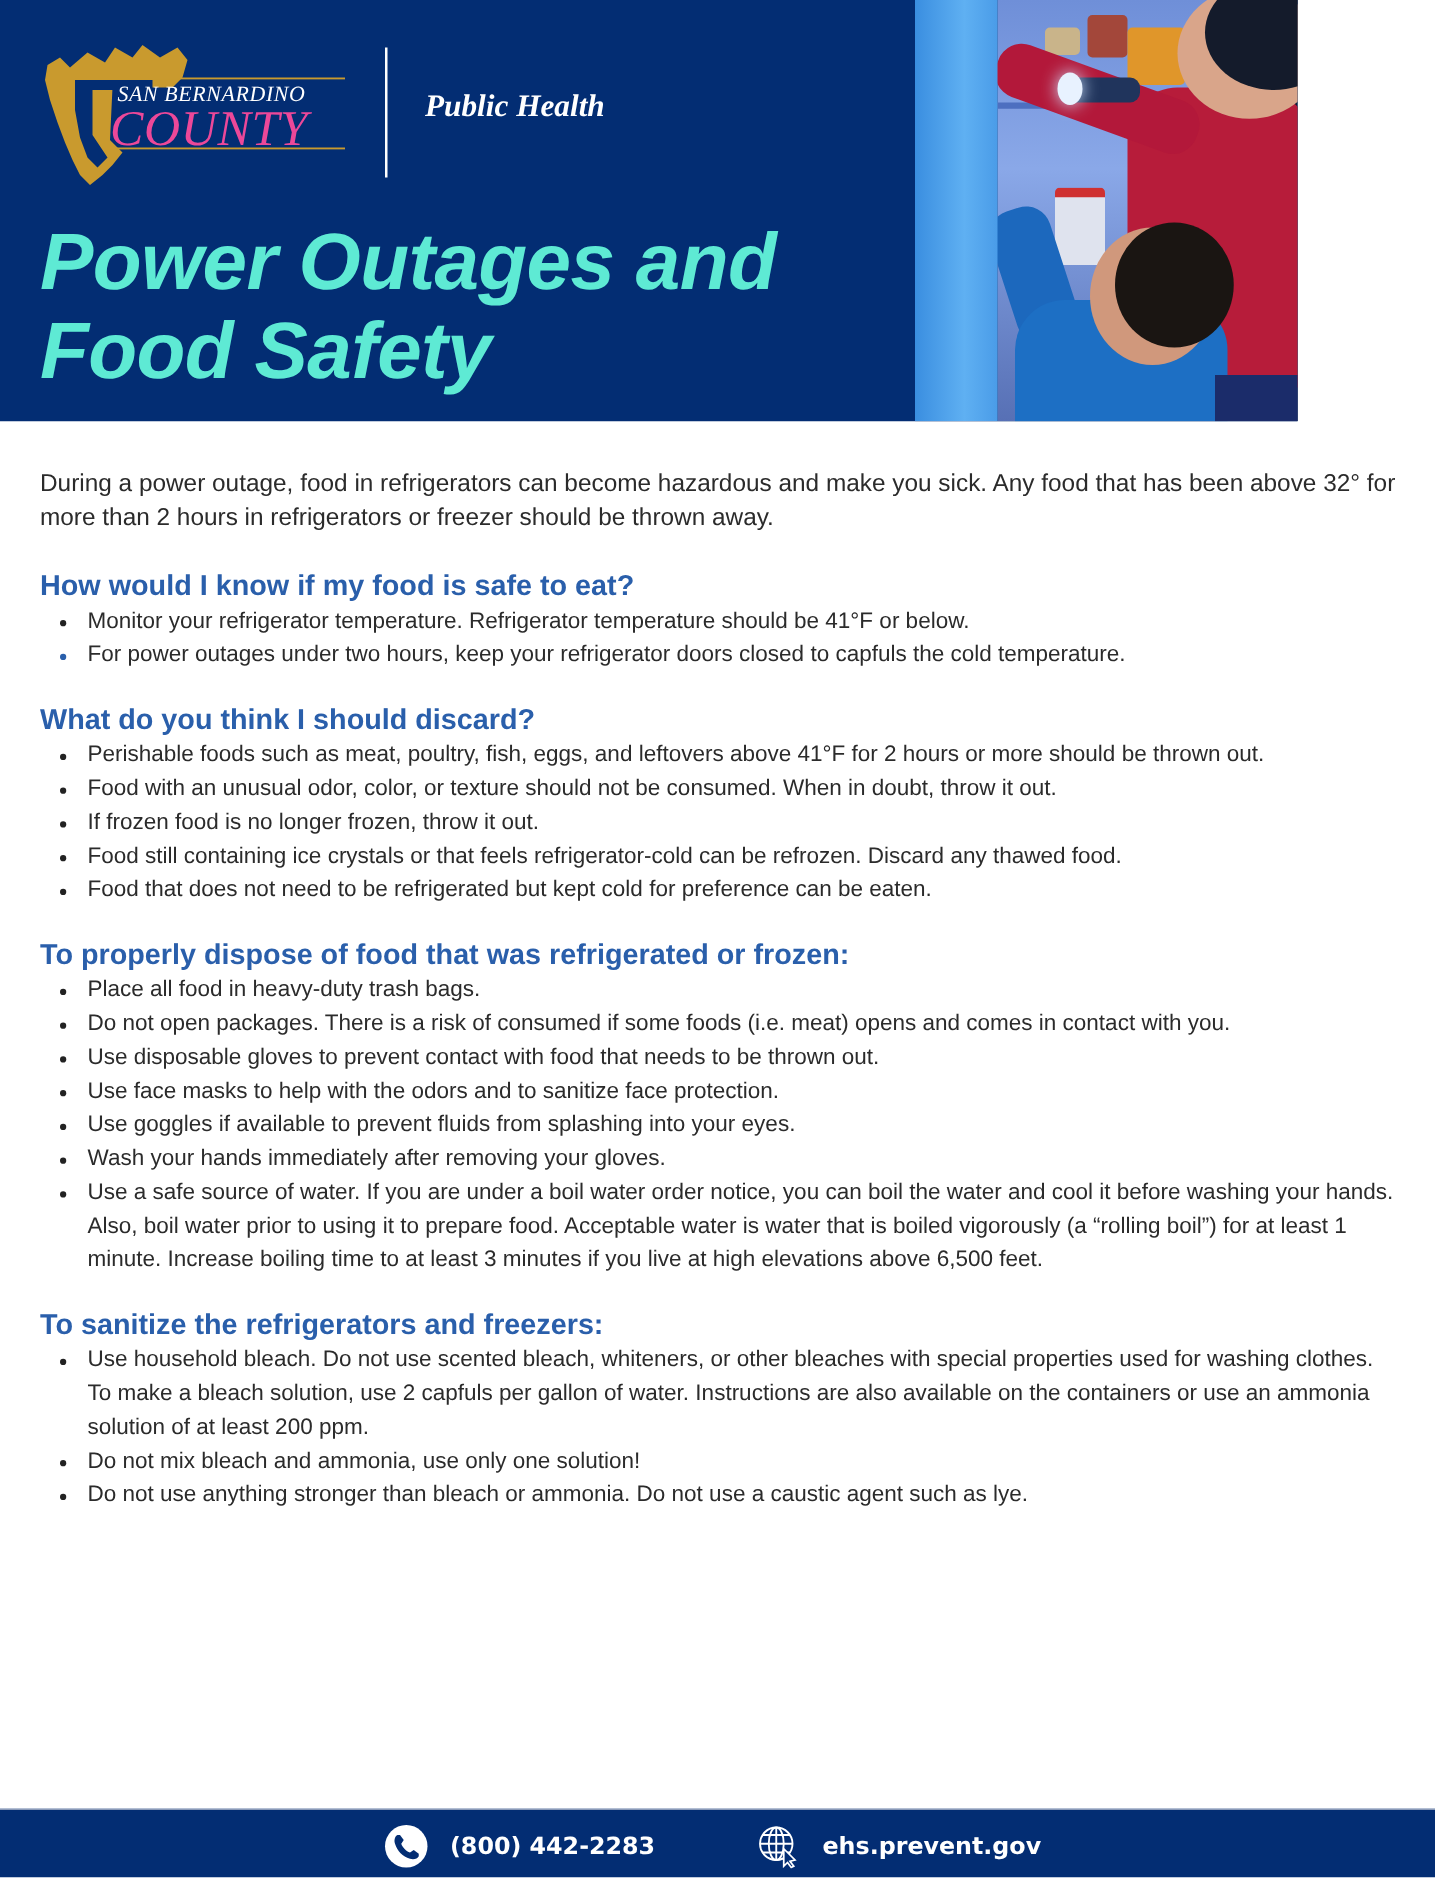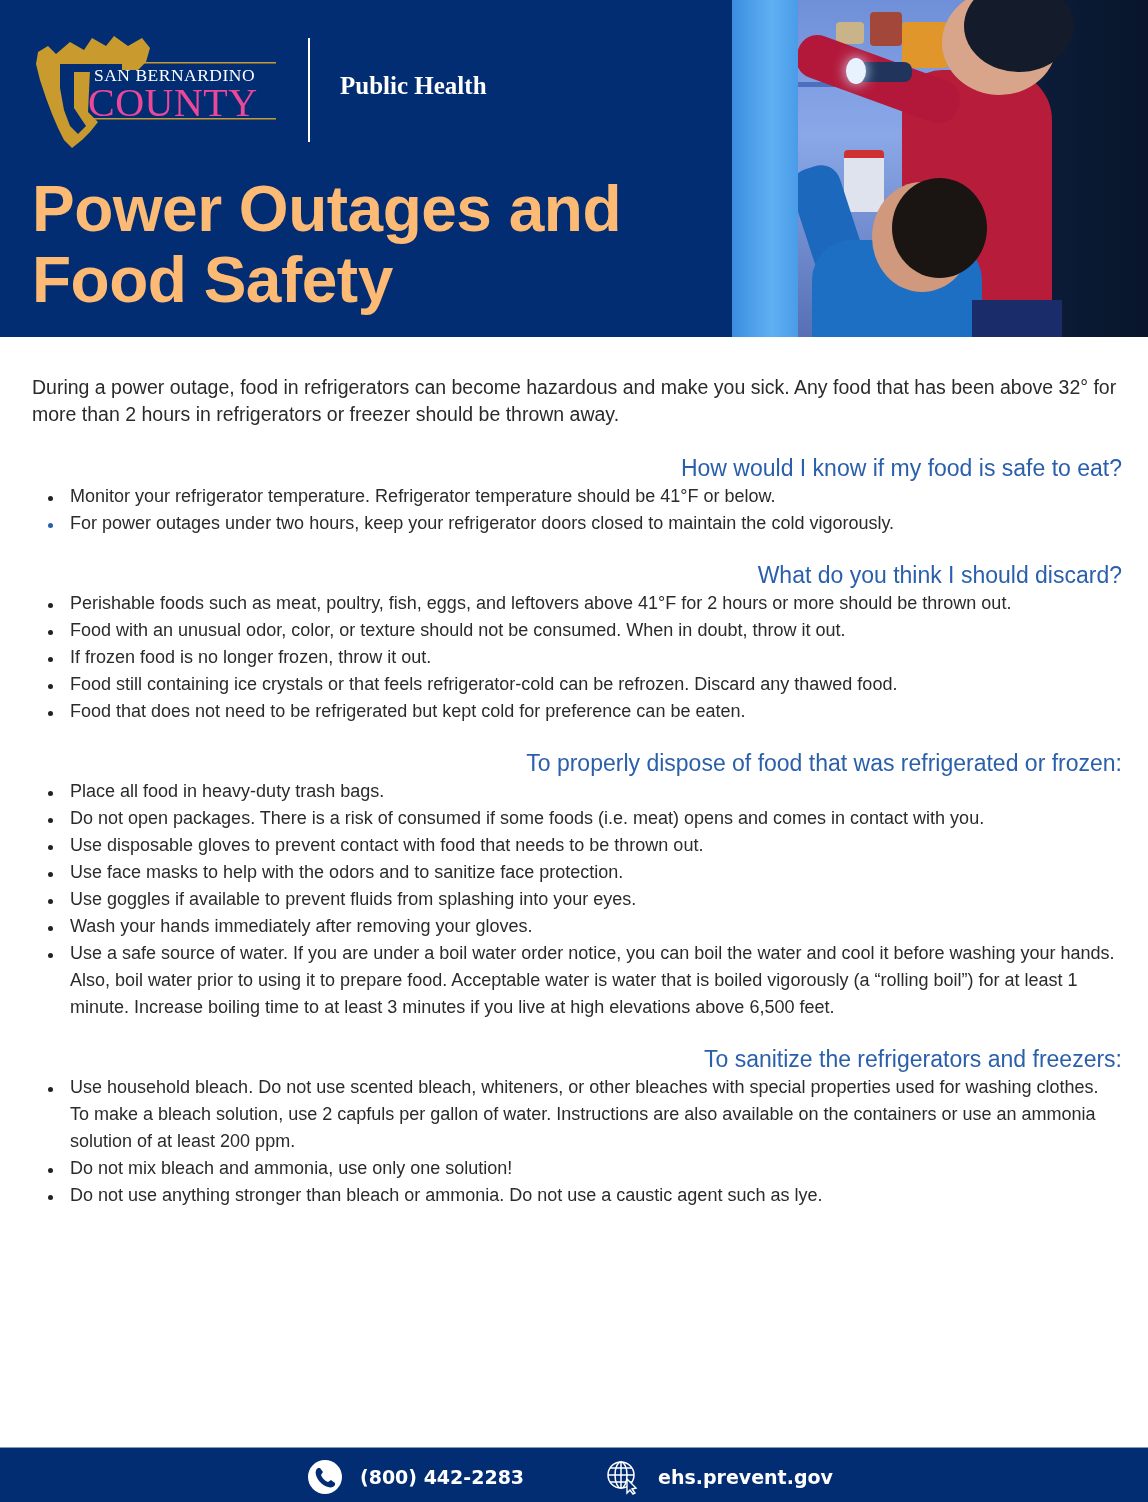--- a/index.html
+++ b/index.html
@@ -1,26 +1,26 @@
 <!DOCTYPE html>
 <html><head>
 <meta charset="utf-8">
 <style>
   * { box-sizing: border-box; margin: 0; padding: 0; }
   html, body { width: 1148px; height: 1502px; background: #ffffff; overflow: hidden; }
   body { position: relative; font-family: "Liberation Sans", sans-serif; color: #2b2b2b; }
 
-  .header { position: absolute; left: 0; top: 0; width: 1148px; height: 337px; background: #032d73; overflow: hidden; }
+  .header { position: absolute; left: 0; top: 0; width: 1038px; height: 337px; background: #032d73; overflow: hidden; font-style: italic; }
   .logo { position: absolute; left: 30px; top: 22px; width: 250px; height: 135px; }
   .logo svg { position: absolute; left: 0; top: 0; }
   .logo-sub { position: absolute; left: 64px; top: 43px; color: #fff; font-family: "Liberation Serif", serif; font-size: 17.5px; letter-spacing: 0.5px; white-space: nowrap; }
   .logo-main { position: absolute; left: 58px; top: 57px; color: #ec4899; font-family: "Liberation Serif", serif; font-size: 40px; letter-spacing: 0.5px; white-space: nowrap; }
   .vdivider { position: absolute; left: 308px; top: 38px; width: 2px; height: 104px; background: #ffffff; }
   .dept { position: absolute; left: 340px; top: 72px; color: #fff; font-family: "Liberation Serif", serif; font-weight: bold; font-size: 25px; white-space: nowrap; }
-  .title { position: absolute; left: 32px; top: 174px; color: #fdba74; font-weight: bold; font-size: 64px; line-height: 71px; letter-spacing: -0.5px; }
+  .title { position: absolute; left: 32px; top: 174px; color: #5eead4; font-weight: bold; font-size: 64px; line-height: 71px; letter-spacing: -0.5px; }
 
   .photo { position: absolute; left: 732px; top: 0; width: 416px; height: 337px; background: linear-gradient(90deg, #1c3f85 0%, #0e2040 60%, #08152b 100%); overflow: hidden; }
   .door { position: absolute; left: 0; top: 0; width: 66px; height: 337px; background: linear-gradient(90deg, #3a8ee0, #5fb0f2 60%, #4a9ce8); }
   .fridge-in { position: absolute; left: 66px; top: 0; width: 170px; height: 337px; background: linear-gradient(180deg, #6f8fd8, #8aa8e8 40%, #5770b5); }
   .shelf { position: absolute; left: 66px; top: 82px; width: 170px; height: 5px; background: #4d6fc0; }
   .jar { position: absolute; border-radius: 4px; }
   .boy1-shirt { position: absolute; left: 170px; top: 70px; width: 150px; height: 240px; background: #b71c3a; border-radius: 40px 50px 10px 10px; }
   .boy1-arm { position: absolute; left: 66px; top: 28px; width: 170px; height: 44px; background: #b3183a; transform: rotate(20deg); transform-origin: left; border-radius: 20px; }
   .boy1-head { position: absolute; left: 210px; top: -10px; width: 115px; height: 105px; background: #d9a58a; border-radius: 50%; }
   .boy1-hair { position: absolute; left: 232px; top: -20px; width: 110px; height: 92px; background: #141b2b; border-radius: 50%; }
@@ -28,21 +28,21 @@
   .flash-glow { position: absolute; left: 114px; top: 58px; width: 20px; height: 26px; background: #e8f2ff; border-radius: 50%; box-shadow: 0 0 14px #cfe4ff; }
   .boy2-shirt { position: absolute; left: 80px; top: 240px; width: 170px; height: 100px; background: #1d6fc4; border-radius: 40px 40px 0 0; }
   .boy2-arm { position: absolute; left: 70px; top: 165px; width: 50px; height: 110px; background: #1c68bd; border-radius: 20px; transform: rotate(-18deg); }
   .boy2-head { position: absolute; left: 140px; top: 182px; width: 100px; height: 110px; background: #d0987c; border-radius: 50%; }
   .boy2-hair { position: absolute; left: 160px; top: 178px; width: 95px; height: 100px; background: #1a1512; border-radius: 50%; }
   .pants { position: absolute; left: 240px; top: 300px; width: 90px; height: 40px; background: #1b2c6a; }
 
   .content { position: absolute; left: 32px; top: 374px; width: 1090px; }
   .intro { font-size: 19.5px; line-height: 27px; color: #2b2b2b; margin-bottom: 26px; }
   .section { margin-bottom: 24px; }
-  .sec-title { color: #2a5fab; font-weight: normal; font-size: 23px; line-height: 28px; margin-bottom: 1px; text-align: right; }
+  .sec-title { color: #2a5fab; font-weight: bold; font-size: 23px; line-height: 28px; margin-bottom: 1px; }
   ul.items { list-style: none; }
   ul.items li { position: relative; padding-left: 38px; font-size: 18px; line-height: 27px; color: #2b2b2b; }
   ul.items li .dot { position: absolute; left: 16px; top: 13px; width: 5px; height: 5px; border-radius: 50%; background: #222; }
   ul.items li .dot.blue { background: #2a5fab; }
 
   .footer { position: absolute; left: 0; top: 1447px; width: 1148px; height: 55px; background: #032d73; border-top: 1px solid #8a9ab8; }
   .f-item { position: absolute; top: 12px; display: flex; align-items: center; color: #fff; font-family: "DejaVu Sans", sans-serif; font-weight: bold; font-size: 19px; white-space: nowrap; }
   .f-phone { left: 306px; }
   .f-web { left: 604px; }
   .f-icon { width: 38px; height: 34px; margin-right: 16px; display: flex; align-items: center; justify-content: center; }
@@ -90,21 +90,21 @@
   </div>
 </div>
 
 <div class="content">
   <p class="intro">During a power outage, food in refrigerators can become hazardous and make you sick. Any food that has been above 32° for more than 2 hours in refrigerators or freezer should be thrown away.</p>
 
   <div class="section">
     <h2 class="sec-title">How would I know if my food is safe to eat?</h2>
     <ul class="items">
       <li><span class="dot"></span><span>Monitor your refrigerator temperature. Refrigerator temperature should be 41°F or below.</span></li>
-      <li><span class="dot blue"></span><span>For power outages under two hours, keep your refrigerator doors closed to maintain the cold vigorously.</span></li>
+      <li><span class="dot blue"></span><span>For power outages under two hours, keep your refrigerator doors closed to capfuls the cold temperature.</span></li>
     </ul>
   </div>
 
   <div class="section">
     <h2 class="sec-title">What do you think I should discard?</h2>
     <ul class="items">
       <li><span class="dot"></span><span>Perishable foods such as meat, poultry, fish, eggs, and leftovers above 41°F for 2 hours or more should be thrown out.</span></li>
       <li><span class="dot"></span><span>Food with an unusual odor, color, or texture should not be consumed. When in doubt, throw it out.</span></li>
       <li><span class="dot"></span><span>If frozen food is no longer frozen, throw it out.</span></li>
       <li><span class="dot"></span><span>Food still containing ice crystals or that feels refrigerator-cold can be refrozen. Discard any thawed food.</span></li>

